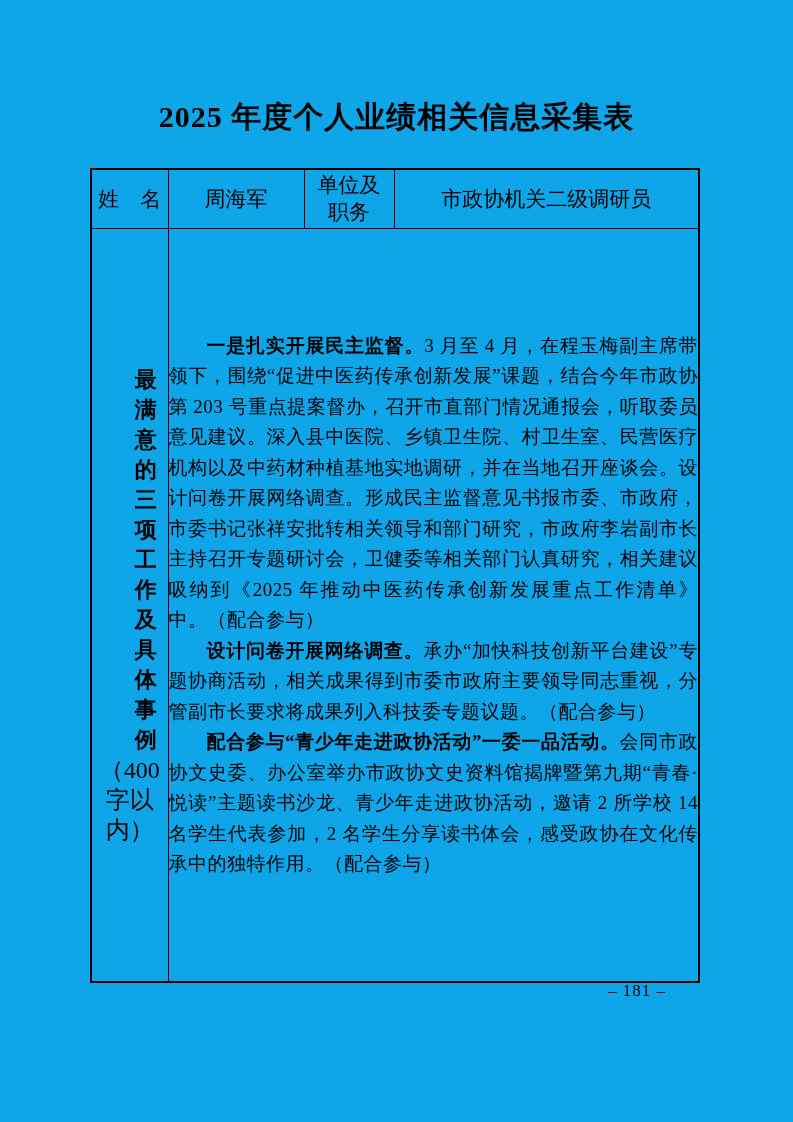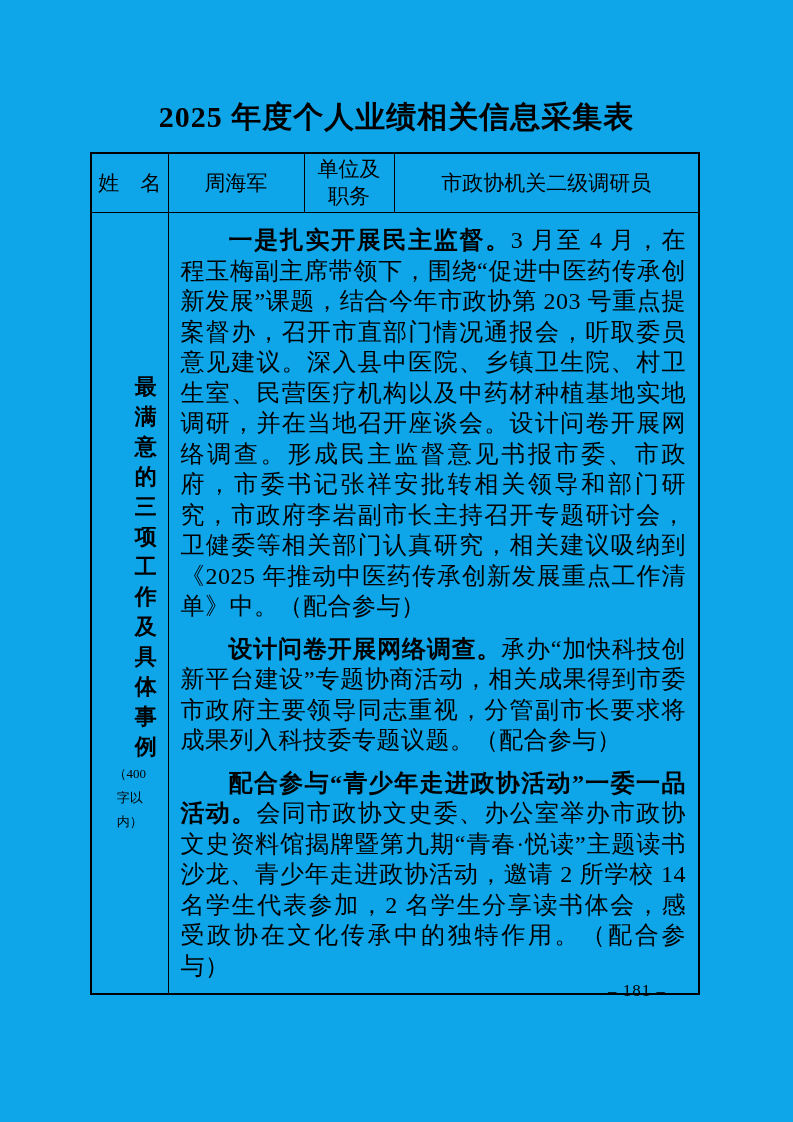--- a/index.html
+++ b/index.html
@@ -23,21 +23,21 @@
     width: 100%;
     margin: 0;
     text-align: center;
     font-size: 30px;
     font-weight: bold;
     letter-spacing: 1px;
     white-space: nowrap;
   }
   table.form {
     position: absolute;
-    top: 152px;
+    top: 168px;
     left: 90px;
     width: 608px;
     border-collapse: collapse;
     table-layout: fixed;
     border: 2px solid #000;
   }
   table.form td {
     border: 1px solid #000;
     font-size: 21px;
     padding: 0;
@@ -59,31 +59,31 @@
   .side-main {
     font-weight: bold;
     white-space: pre-line;
     font-size: 22px;
     line-height: 30px;
     padding-left: 32px;
   }
   .side-note {
     font-weight: normal;
     white-space: pre-line;
-    font-size: 13px;
-    line-height: 24px;
+    font-size: 24px;
+    line-height: 30px;
   }
   td.content-cell {
     vertical-align: middle;
     padding: 10px 4px 6px 9px;
   }
   .content-cell p {
-    margin: 12px;
+    margin: 0;
     text-indent: 2em;
-    font-size: 24px;
+    font-size: 19px;
     line-height: 30.5px;
     text-align: justify;
     letter-spacing: 0.5px;
   }
   .lead {
     font-weight: bold;
   }
   .page-number {
     position: absolute;
     top: 981px;

